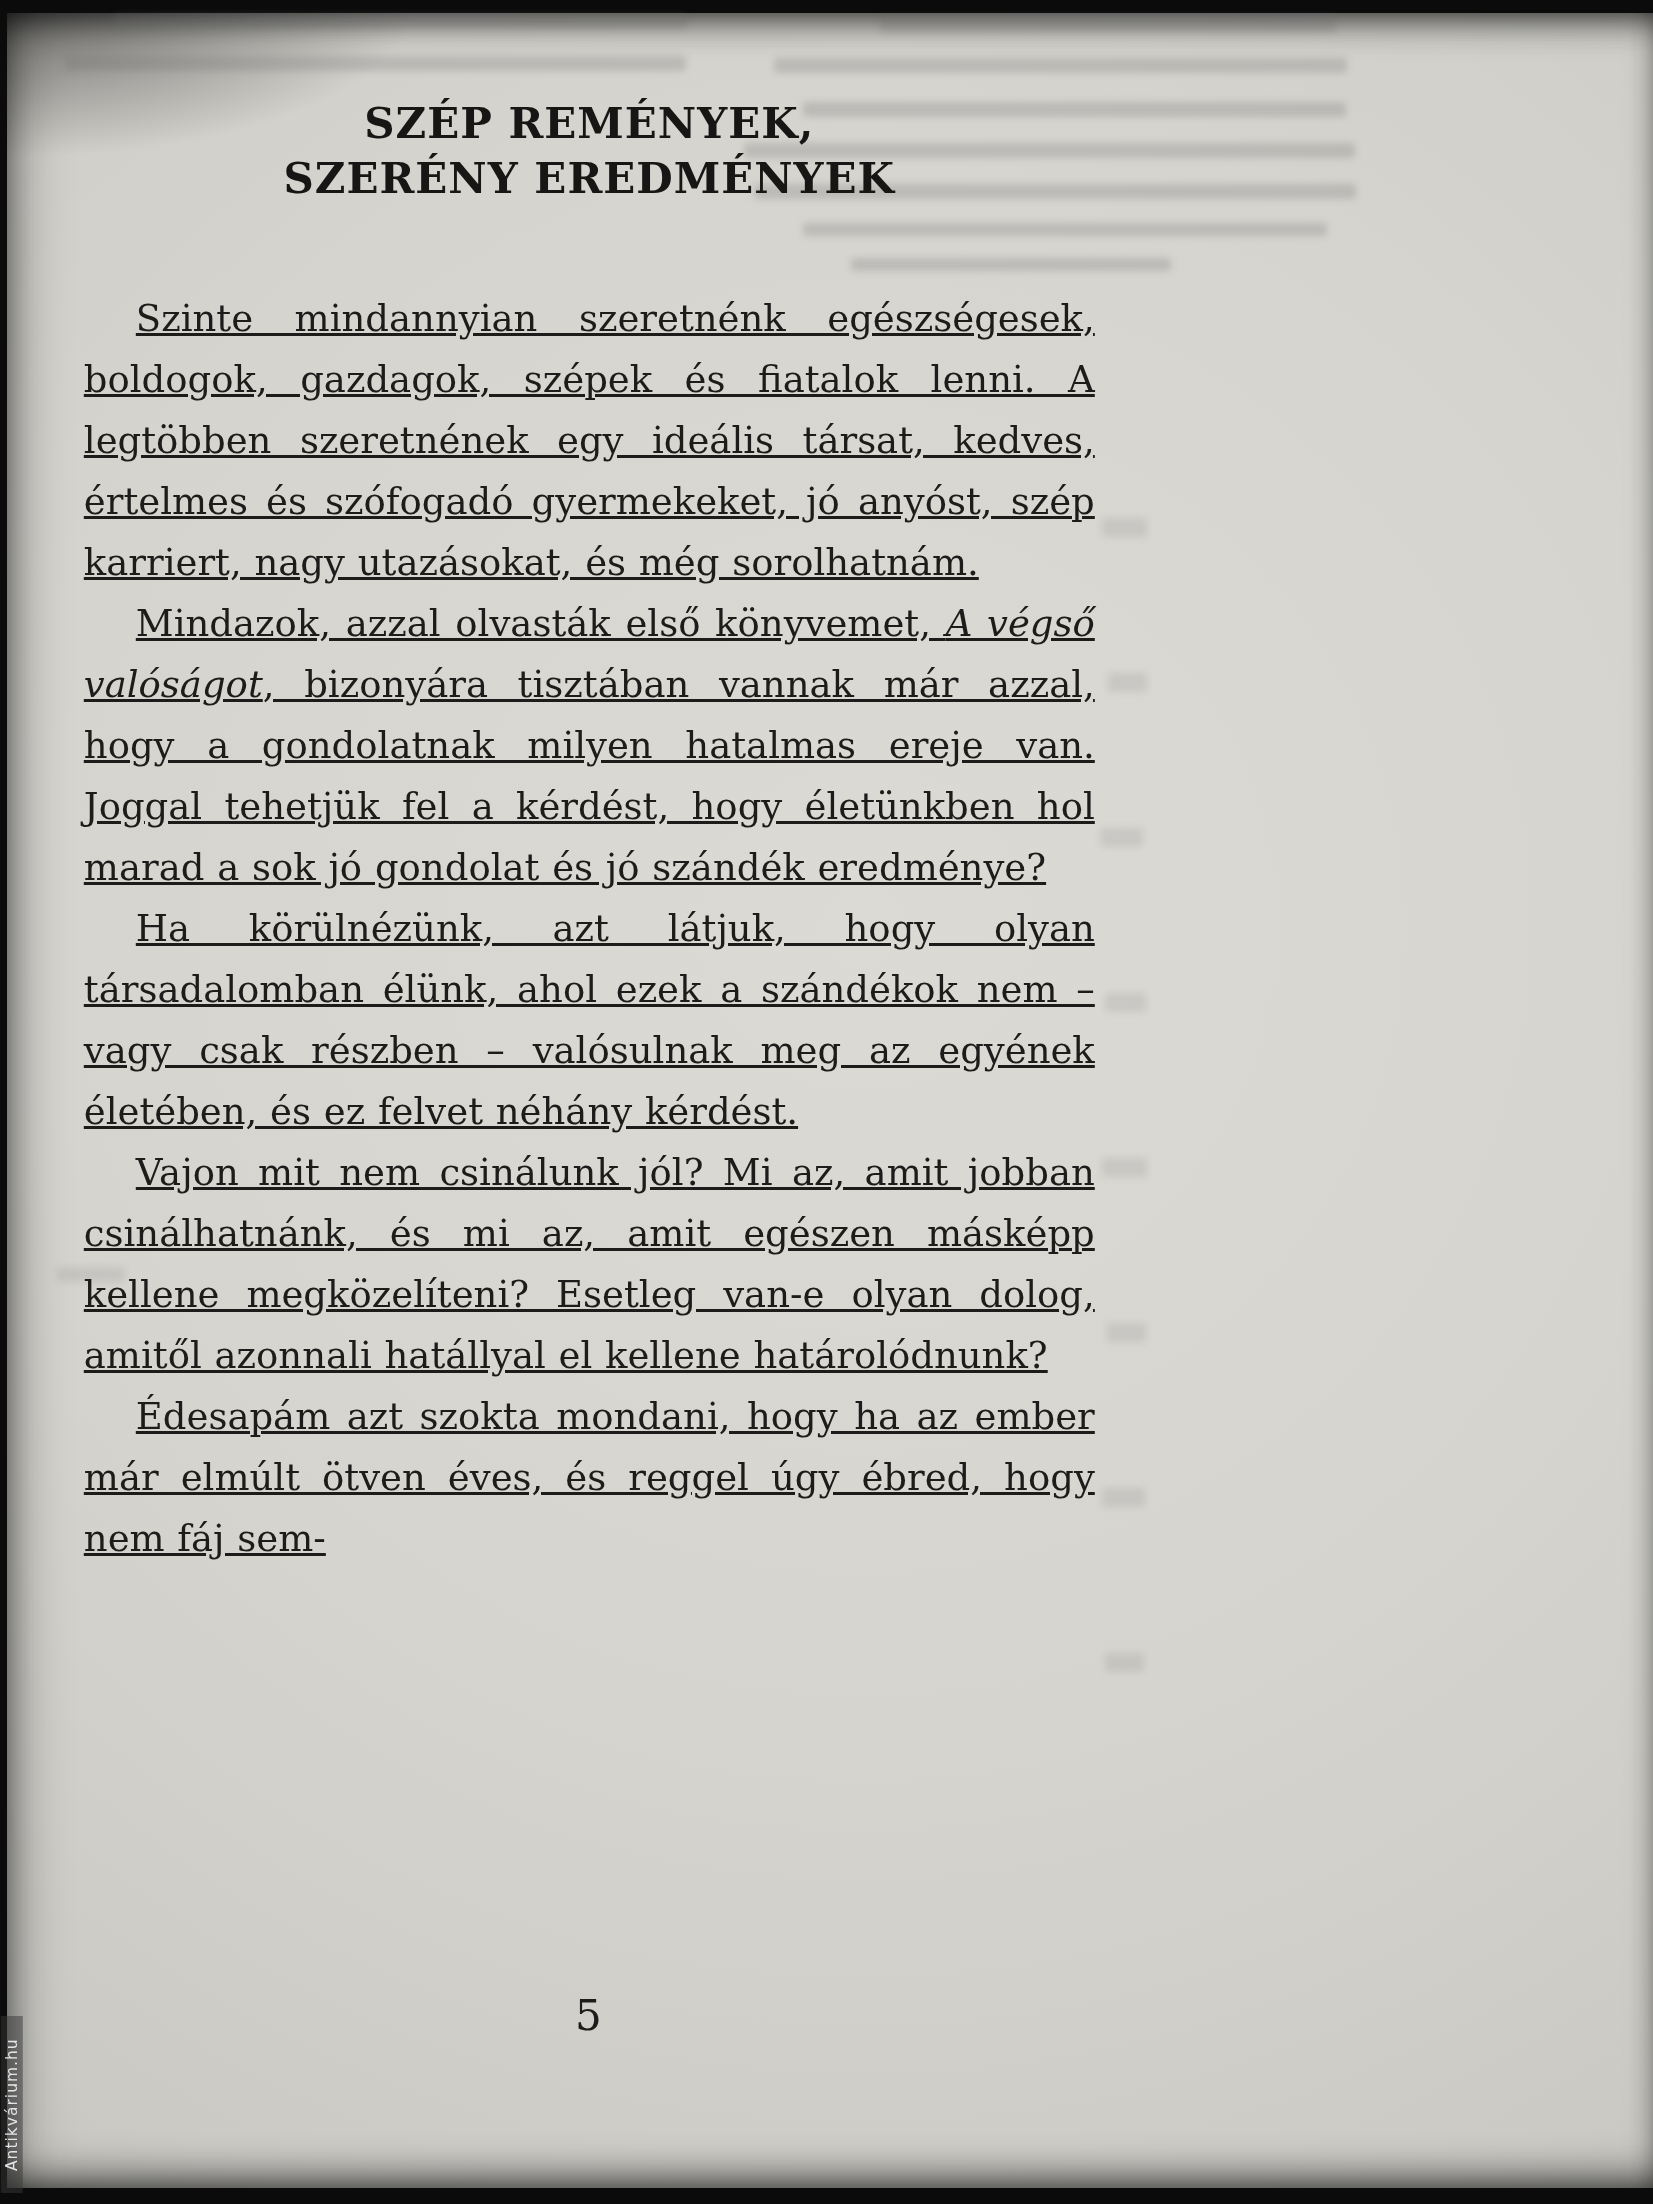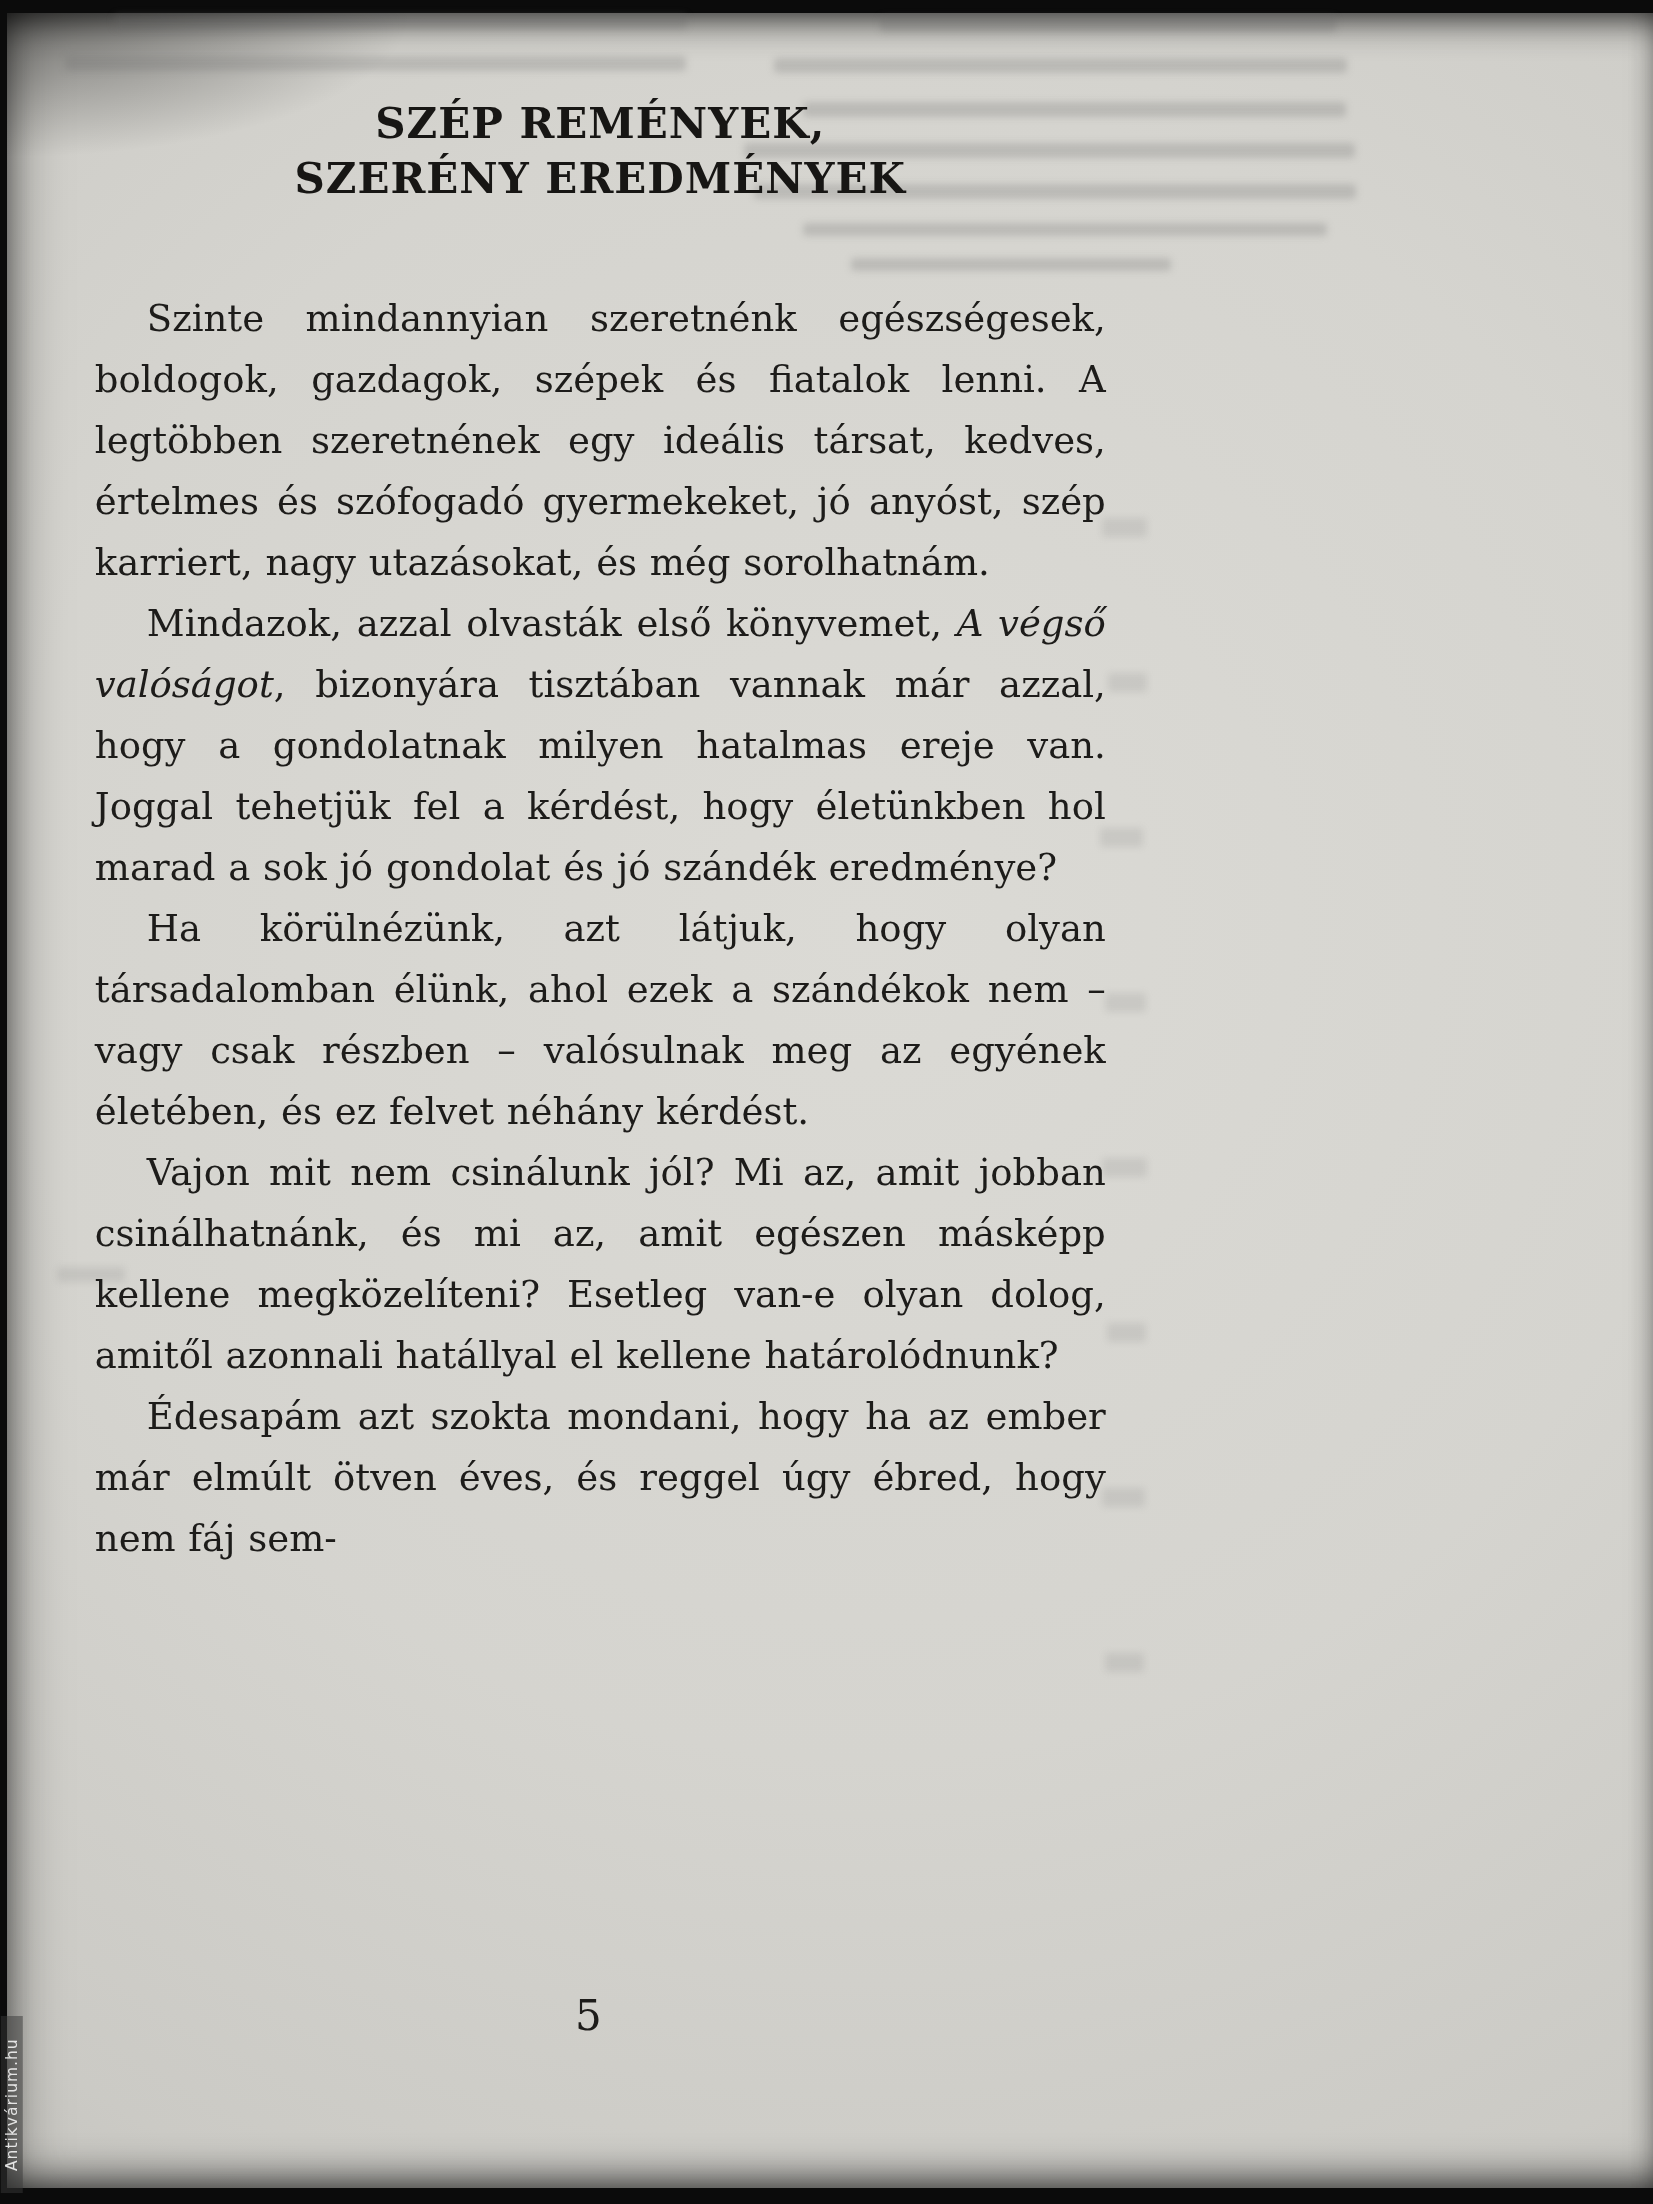--- a/index.html
+++ b/index.html
@@ -37,21 +37,21 @@
   .ghost {
     position: absolute;
     background: rgba(105,105,105,0.24);
     filter: blur(3.9px);
     border-radius: 3.9px;
   }
   .ghost.light { background: rgba(120,120,120,0.16); }
 
   .textblock {
     position: absolute;
-    left: 88px; top: 83px;
+    left: 77px; top: 83px;
     width: 1011px;
     color: #1d1c1a;
   }
   .title {
     margin: 0 0 82px 0;
     text-align: center;
     font-size: 42px;
     line-height: 55px;
     font-weight: bold;
     letter-spacing: 1px;
@@ -60,20 +60,21 @@
   .title span { display: block; }
   .textblock p {
     margin: 0;
     font-size: 37px;
     line-height: 61px;
     text-align: justify;
     text-indent: 52px;
     hyphens: auto;
     -webkit-hyphens: auto;
     word-spacing: 1px;
+    text-decoration: underline;
   }
   .textblock p em { font-style: italic; }
 
   .pagenum {
     position: absolute;
     left: 76px; top: 1978px;
     width: 1011px;
     text-align: center;
     font-size: 42px;
     color: #1d1c1a;

